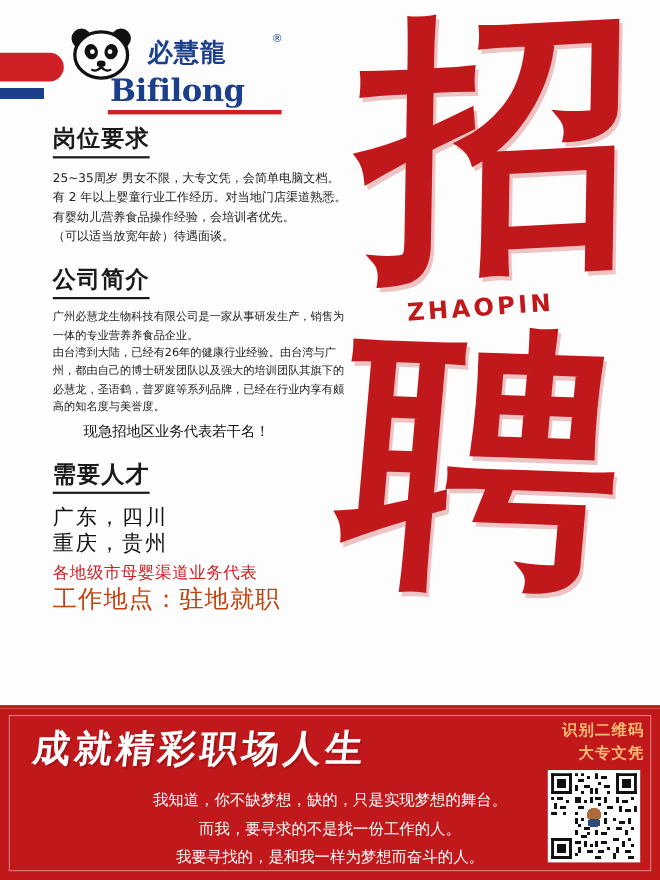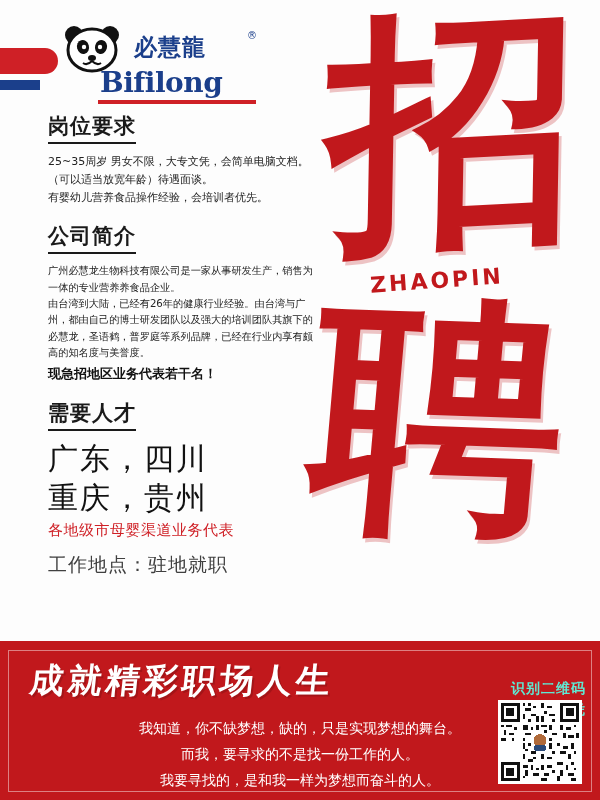--- a/index.html
+++ b/index.html
@@ -96,30 +96,30 @@
     font-size: 21px; font-weight: bold; color: #1a1a1a;
     margin-bottom: 9px; letter-spacing: 1px; text-align: right;
   }
   .sec-title.u { border-bottom: 2px solid #1a1a1a; display: inline-block; padding-bottom: 2px; }
   .body-txt {
     font-size: 11px; color: #222; line-height: 1.62;
   }
   .body-txt.small { font-size: 10.2px; line-height: 1.6; }
   .gap { height: 16px; }
   .hl-line {
-    font-size: 13px; color: #111; font-weight: bold; margin-top: 4px;
+    font-size: 13px; color: #111; font-weight: normal; margin-top: 4px; margin-left: 28px;
   }
   .region {
-    font-size: 30px; color: #111; line-height: 1.28; letter-spacing: 2px;
+    font-size: 19px; color: #111; line-height: 1.28; letter-spacing: 2px;
   }
   .region-red {
     font-size: 15px; color: #cf2026; font-weight: normal; margin-top: 4px; letter-spacing: 0.5px;
   }
   .worksite {
-    font-size: 19px; color: #404040; margin-top: 12px; letter-spacing: 1px;
+    font-size: 22px; color: #c2410c; letter-spacing: 1px;
   }
 
   
   .band {
     position: absolute; left: 0; bottom: 0;
     width: 600px; height: 156px;
     background: #c1181c;
   }
   .band-inner {
     position: absolute; inset: 6px 8px 8px 8px;
@@ -133,22 +133,22 @@
     transform: skewX(-6deg);
     text-shadow: 2px 2px 0 rgba(0,0,0,0.15);
   }
   .lines {
     position: absolute; left: 0; right: 0; top: 72px;
     text-align: center;
     color: #ffffff; font-size: 14px; line-height: 1.85;
   }
   .contact {
     position: absolute; right: 14px; top: 10px;
-    color: #5eead4; font-size: 14px; font-weight: bold;
-    line-height: 1.5; text-align: right; letter-spacing: 1px; margin-top: 24px;
+    color: #fdba74; font-size: 14px; font-weight: bold;
+    line-height: 1.5; text-align: right; letter-spacing: 1px;
   }
   .qr {
     position: absolute; right: 18px; top: 56px;
     width: 84px; height: 84px; background: #ffffff; padding: 3px;
   }
   .qr svg { display: block; }
   .divider-top {
     position: absolute; left: 0; bottom: 156px; width: 600px; height: 3px;
     background: #c1181c;
   }
@@ -181,22 +181,23 @@
   </div>
 
   <div class="calli calli-1">招</div>
   <div class="pinyin">ZHAOPIN</div>
   <div class="calli calli-2">聘</div>
 
   <div class="col">
 
     <div class="sec-title u">岗位要求</div>
     <div class="body-txt">25~35周岁 男女不限，大专文凭，会简单电脑文档。</div>
+    <div class="body-txt">有 2 年以上婴童行业工作经历。对当地门店渠道熟悉。</div>
+    <div class="body-txt">有婴幼儿营养食品操作经验，会培训者优先。</div>
     <div class="body-txt">（可以适当放宽年龄）待遇面谈。</div>
-    <div class="body-txt">有婴幼儿营养食品操作经验，会培训者优先。</div>
 
     <div class="gap"></div>
 
     <div class="sec-title u">公司简介</div>
     <div class="body-txt small">广州必慧龙生物科技有限公司是一家从事研发生产，销售为一体的专业营养养食品企业。</div>
     <div class="body-txt small">由台湾到大陆，已经有26年的健康行业经验。由台湾与广州，都由自己的博士研发团队以及强大的培训团队其旗下的必慧龙，圣语鹤，普罗庭等系列品牌，已经在行业内享有颇高的知名度与美誉度。</div>
     <div class="hl-line">现急招地区业务代表若干名！</div>
 
     <div class="gap"></div>
 

